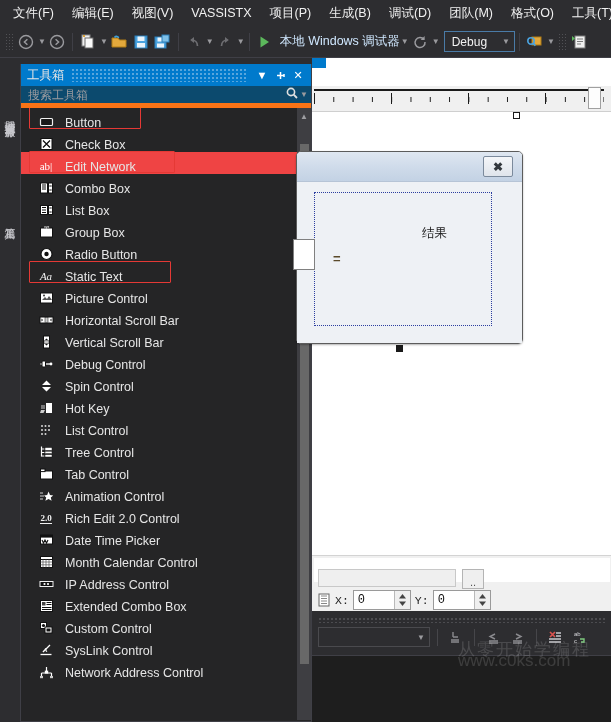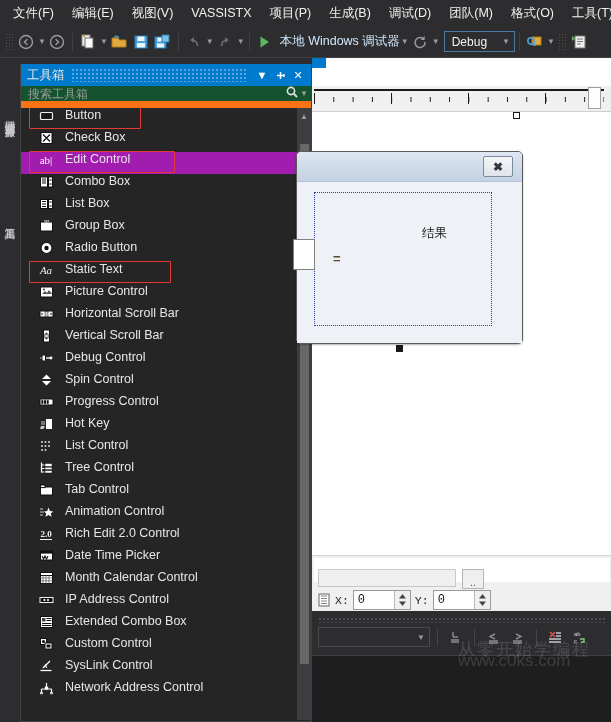--- a/index.html
+++ b/index.html
@@ -64,37 +64,37 @@
     padding: 0 4px 0 6px;
   }
   .tb-title { color: #e5e5e5; font-size: 12.5px; white-space: nowrap; }
   .tb-dots { flex: 1; height: 14px; margin: 0 6px;
     background-image: radial-gradient(#58a6dd 45%, transparent 46%);
     background-size: 4px 4px; }
   .hdr-btn { width: 18px; height: 18px; display: flex; align-items: center;
     justify-content: center; color: #fff; font-size: 11px; }
 
   .tb-search {
-    height: 22px; background: #14532d; border-bottom: 7px solid #f97316;
+    height: 22px; background: #0c4a6e; border-bottom: 5px solid #f97316;
     display: flex; align-items: center; padding: 0 3px 0 7px;
   }
   .tb-search-input {
     flex: 1; background: transparent; border: none; outline: none;
     color: #a0a0a4; font-size: 12px; font-family: "Liberation Sans", sans-serif;
   }
   .tb-search-input::placeholder { color: #9b9b9f; }
 
   .tb-list {
     position: relative; height: 612px; overflow: hidden; background: #252526;
   }
   .tb-row {
-    display: flex; align-items: flex-start; height: 22px; padding-left: 16px;
+    display: flex; align-items: flex-end; height: 22px; padding-left: 16px;
     position: relative;
   }
-  .tb-row.selected { background: #a21caf; }
+  .tb-row.selected { background: #ef4444; }
   .tb-row .ico {
     width: 18px; height: 16px; display: flex; align-items: center;
     justify-content: center; flex: 0 0 18px; margin-right: 10px;
   }
   .tb-row .lbl { color: #e6e6e6; font-size: 12.5px; white-space: nowrap; }
   .hl-box {
     position: absolute; border: 1.5px solid #e53935; pointer-events: none;
     left: 8px; height: 22px; width: 140px; border-radius: 1px;
   }
 
@@ -393,21 +393,21 @@
               <rect x="2" y="1.5" width="11" height="11" fill="#fff" stroke="#111"></rect>
               <path d="M4 3.5 11 10.5M11 3.5 4 10.5" stroke="#111" stroke-width="1.3"></path>
             </svg>
           </span>
           <span class="lbl">Check Box</span>
         </div>
         <div class="tb-row selected">
           <span class="ico">
             <span style="color:#fff;font-size:11px;font-family:'Liberation Serif',serif;">ab|</span>
           </span>
-          <span class="lbl">Edit Control</span>
+          <span class="lbl">Edit Network</span>
         </div>
         <div class="tb-row">
           <span class="ico">
             <svg width="15" height="14" viewBox="0 0 15 14">
               <rect x="1.5" y="2" width="7" height="10" fill="#fff" stroke="#111"></rect>
               <path d="M3 4h4M3 6h4M3 8h4" stroke="#111"></path>
               <rect x="9.5" y="2" width="4" height="10" fill="#fff" stroke="#111"></rect>
               <path d="M10.3 5h2.4M10.3 9h2.4" stroke="#111"></path>
             </svg>
           </span>
@@ -488,31 +488,20 @@
           </span>
           <span class="lbl">Debug Control</span>
         </div>
         <div class="tb-row">
           <span class="ico">
             <svg width="15" height="14" viewBox="0 0 15 14">
               <path d="M7.5 1.5 12 6H3zM7.5 12.5 3 8h9z" fill="#fff"></path>
             </svg>
           </span>
           <span class="lbl">Spin Control</span>
-        </div>
-        <div class="tb-row">
-          <span class="ico">
-            <svg width="15" height="14" viewBox="0 0 15 14">
-              <rect x="1" y="4" width="13" height="6" fill="#fff" stroke="#111"></rect>
-              <rect x="2.3" y="5.2" width="2" height="3.6" fill="#111"></rect>
-              <rect x="5" y="5.2" width="2" height="3.6" fill="#111"></rect>
-              <rect x="7.7" y="5.2" width="2" height="3.6" fill="#111"></rect>
-            </svg>
-          </span>
-          <span class="lbl">Progress Control</span>
         </div>
         <div class="tb-row">
           <span class="ico">
             <svg width="15" height="14" viewBox="0 0 15 14">
               <path d="M2 9h4l-1.5 3H1z" fill="#ccc"></path>
               <rect x="7" y="2" width="6" height="10" fill="#fff"></rect>
               <path d="M2 5h4M2 7h4" stroke="#ccc" stroke-width="1.2"></path>
             </svg>
           </span>
           <span class="lbl">Hot Key</span>

